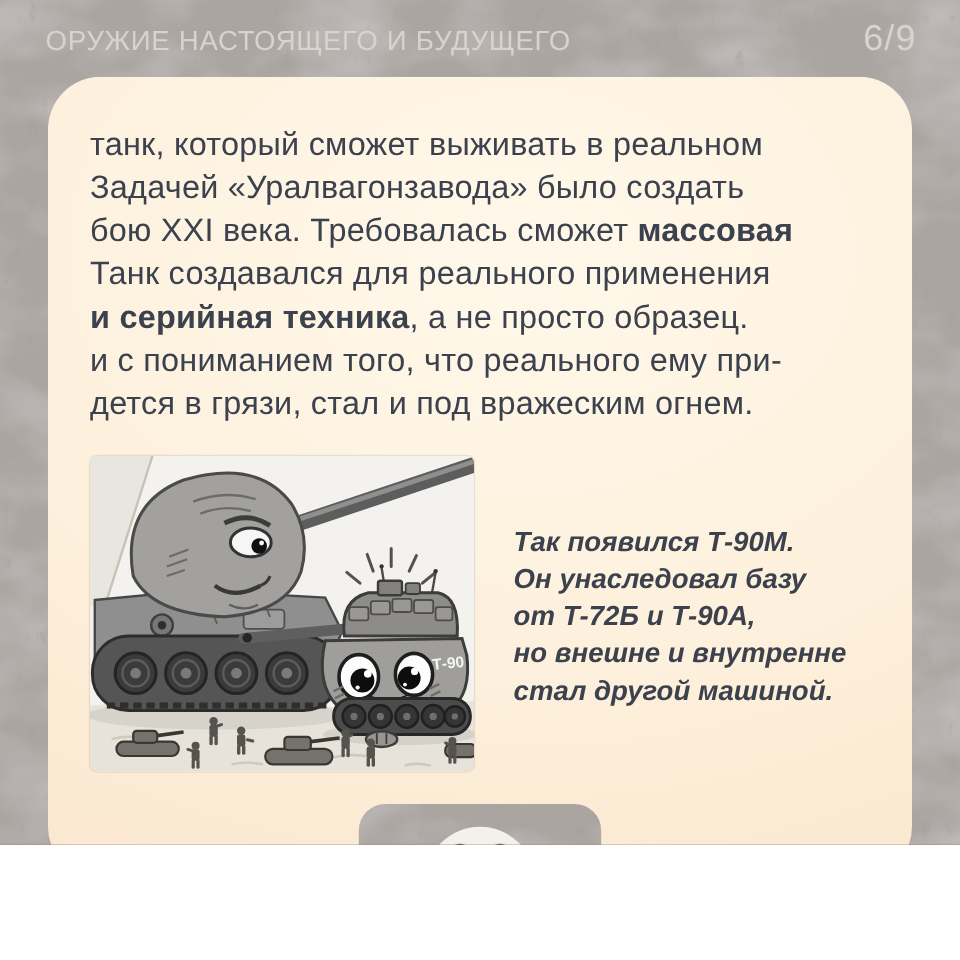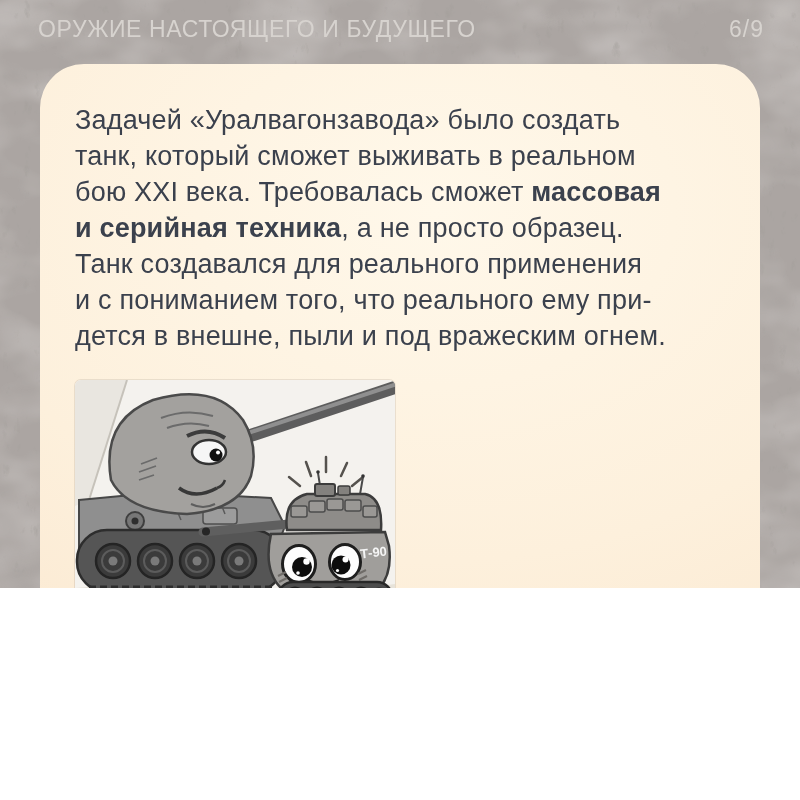--- a/index.html
+++ b/index.html
@@ -1,35 +1,35 @@
 <!DOCTYPE html>
 <html><head>
 <meta charset="utf-8">
 <style>
   html,body{margin:0;padding:0;}
   .page{
     position:relative;
-    width:800px;height:588px;
+    width:800px;height:704px;
     overflow:hidden;
     font-family:"Liberation Sans", sans-serif;
     background:#7f1d1d;
   }
   .bg-tex{position:absolute;left:0;top:0;z-index:0;}
   
   .header{
     position:absolute;z-index:2;
     left:38px;right:36px;top:16px;
     display:flex;justify-content:space-between;align-items:baseline;
     color:#d7d3cf;
   }
   .header-title{
     font-size:23px;font-weight:500;letter-spacing:.6px;
   }
   .page-indicator{
-    font-size:23px;font-weight:500;letter-spacing:1px;
+    font-size:30px;font-weight:500;letter-spacing:1px;
   }
   
   .card{
     position:absolute;z-index:1;
     left:40px;top:64px;width:720px;height:669px;
     background:radial-gradient(120% 95% at 55% 22%, #fff8ea 0%, #fdf0dc 55%, #fae6cd 100%);
     clip-path: path('M0,44 A44,44 0 0 1 44,0 H676 A44,44 0 0 1 720,44 V625 A44,44 0 0 1 676,669 H475 A14,14 0 0 1 461,655 V628 A22,22 0 0 0 439,606 H281 A22,22 0 0 0 259,628 V655 A14,14 0 0 1 245,669 H44 A44,44 0 0 1 0,625 Z');
   }
   .paragraph{
     position:absolute;left:35px;top:38px;width:660px;
@@ -80,27 +80,27 @@
   </svg>
 
   <div class="header">
     <span class="header-title">ОРУЖИЕ НАСТОЯЩЕГО И БУДУЩЕГО</span>
     <span class="page-indicator">6/9</span>
   </div>
 
   <div class="card">
 
     <div class="paragraph">
+      <div><span>танк, который сможет выживать в реальном</span></div>
       <div><span>Задачей «Уралвагонзавода» было создать</span></div>
-      <div><span>танк, который сможет выживать в реальном</span></div>
       <div><span>бою XXI века. Требовалась сможет </span><span class="b">массовая</span></div>
+      <div><span>Танк создавался для реального применения</span></div>
       <div><span class="b">и серийная техника</span><span>, а не просто образец.</span></div>
-      <div><span>Танк создавался для реального применения</span></div>
       <div><span>и с пониманием того, что реального ему при-</span></div>
-      <div><span>дется в внешне, пыли и под вражеским огнем.</span></div>
+      <div><span>дется в грязи, стал и под вражеским огнем.</span></div>
     </div>
 
     <div class="illustration-frame">
       <svg viewBox="0 0 320 263">
         <rect width="320" height="263" fill="#f4f2ee"></rect>
         <path d="M0,0 L52,0 L14,120 L0,126 Z" fill="#e9e6e0"></path>
         <path d="M52,0 L14,120" stroke="#c6c2ba" stroke-width="2" fill="none"></path>
         <path d="M0,208 Q90,200 170,207 T320,204 L320,263 L0,263 Z" fill="#e7e3da"></path>
         <path d="M18,236 q14,-4 30,0 M200,252 q18,-5 34,-1 M118,257 q12,-3 26,0 M262,258 q10,-3 22,0" stroke="#cfc9bd" stroke-width="2" fill="none"></path>
         <ellipse cx="105" cy="216" rx="108" ry="12" fill="rgba(0,0,0,0.07)"></ellipse>
@@ -249,20 +249,27 @@
               <circle cx="0" cy="-11" r="3.5"></circle>
               <rect x="-3.5" y="-8" width="7" height="10" rx="2"></rect>
               <rect x="-3.5" y="1" width="2.8" height="8" rx="1.2"></rect>
               <rect x="0.7" y="1" width="2.8" height="8" rx="1.2"></rect>
               <rect x="-10" y="-8" width="7" height="2.6" rx="1.2" transform="rotate(20)"></rect>
             </g>
         </g>
       </svg>
     </div>
 
+    <div class="caption">
+      <div>Так появился Т-90М.</div>
+      <div>Он унаследовал базу</div>
+      <div>от Т-72Б и Т-90А,</div>
+      <div>но внешне и внутренне</div>
+      <div>стал другой машиной.</div>
+    </div>
   </div>
 
   <div class="dot" style="left:326px;top:707px;"></div>
   <div class="dot" style="left:326px;top:731px;"></div>
   <div class="dot" style="left:326px;top:754px;"></div>
   <div class="dot" style="left:463px;top:707px;"></div>
   <div class="dot" style="left:463px;top:731px;"></div>
   <div class="dot" style="left:463px;top:754px;"></div>
 
   <div class="logo-circle">

